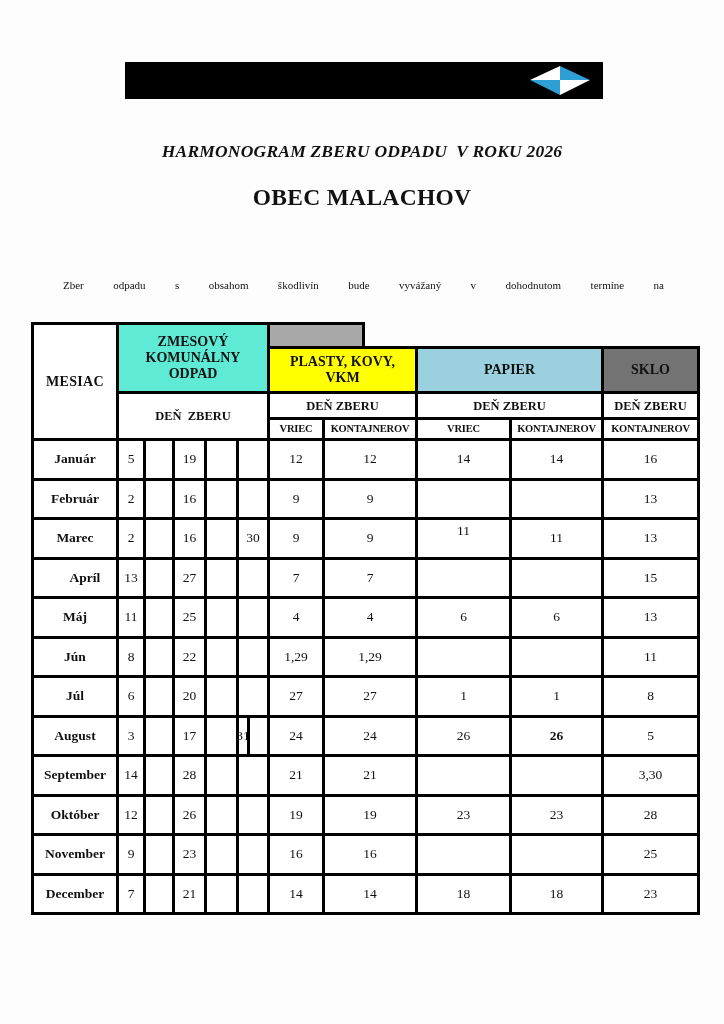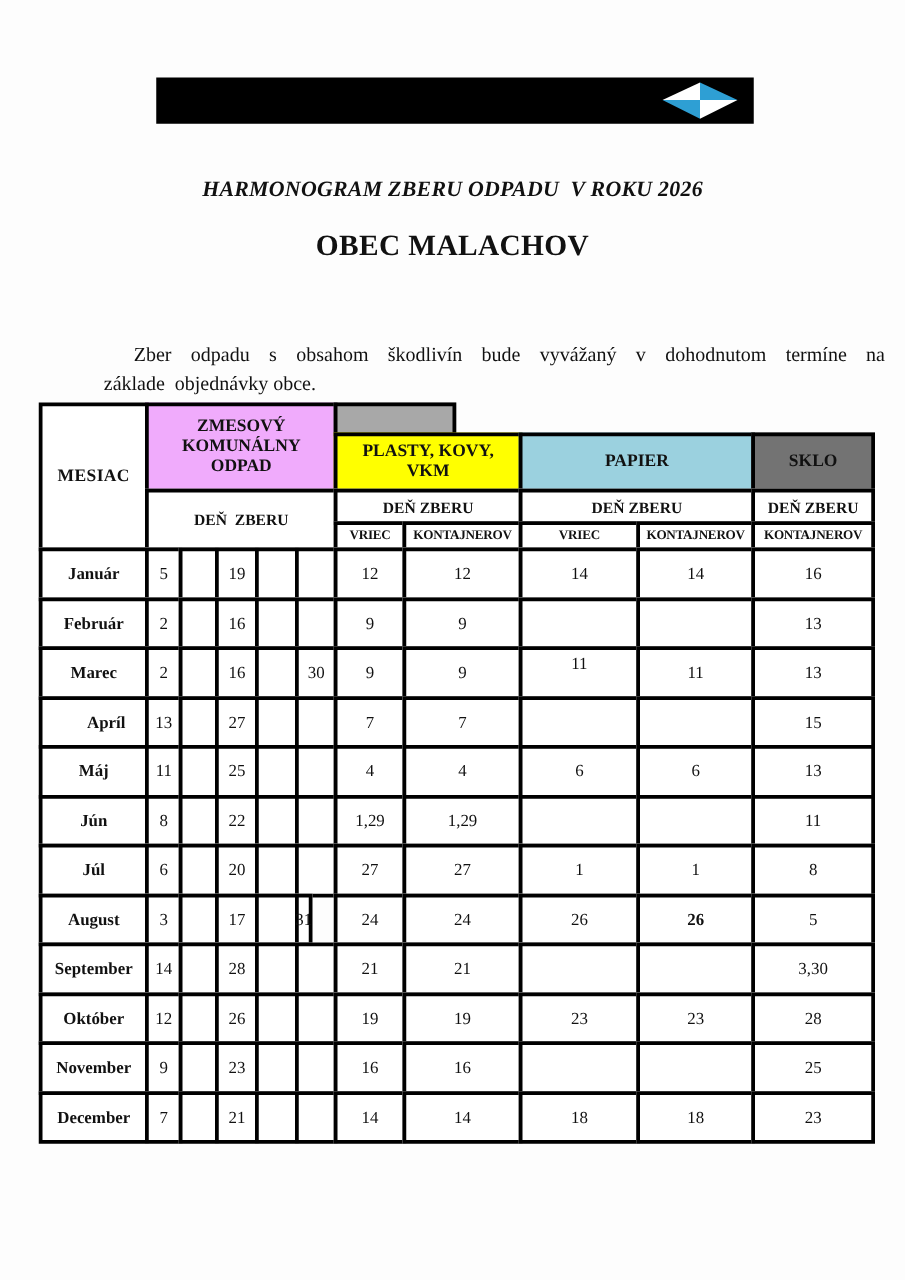--- a/index.html
+++ b/index.html
@@ -9,21 +9,21 @@
   .logo-bar{position:absolute;left:125px;top:62px;width:478px;height:37px;background:#000;}
   .logo-text{position:absolute;left:7px;top:1px;font-family:"Liberation Sans",sans-serif;
              font-weight:bold;font-size:31px;letter-spacing:1px;color:#2e2826;}
   .logo-flag{position:absolute;left:404px;top:3px;}
   
   .title{position:absolute;left:0;top:141px;width:100%;text-align:center;font-weight:bold;
          font-size:17.5px;white-space:pre-wrap;letter-spacing:.2px;font-style:italic;}
   .subtitle{position:absolute;left:0;top:184px;width:100%;text-align:center;font-weight:bold;
             font-size:23.5px;letter-spacing:.3px;}
   
-  .note{position:absolute;left:39px;top:274px;width:625px;font-size:16px;line-height:22.5px;margin-left:44px;}
+  .note{position:absolute;left:39px;top:274px;width:625px;font-size:11px;line-height:22.5px;}
   .note-l1{display:block;text-align:justify;text-align-last:justify;text-indent:24px;}
   .note-l2{display:block;white-space:pre-wrap;}
   
   .c{position:absolute;box-sizing:border-box;border:3px solid #000;background:#fff;
      display:flex;align-items:center;justify-content:center;text-align:center;
      font-size:13.5px;line-height:16px;}
   .hd{font-weight:bold;}
   .pre{white-space:pre-line;}
   .prew{white-space:pre-wrap;}
   .grp{font-size:14px;}
@@ -47,26 +47,25 @@
       <polygon points="1,15 31,15 31,30" fill="#2e9fd4"></polygon>
       <polygon points="31,15 61,15 31,30" fill="#ffffff"></polygon>
     </svg>
   </div>
 
   <div class="title">HARMONOGRAM ZBERU ODPADU  V ROKU 2026</div>
   <div class="subtitle">OBEC MALACHOV</div>
 
   <div class="note">
     <span class="note-l1">Zber odpadu s obsahom škodlivín bude vyvážaný v dohodnutom termíne na</span>
-    <span class="note-l2">základe  objednávky obce.</span>
   </div>
 
   <div class="c hd mesiac" style="left:31px;top:322px;width:88px;height:119px">MESIAC</div>
 
-  <div class="c hd grp pre" style="left:116px;top:322px;width:154px;height:72px;background:#f0abfc">ZMESOVÝ
+  <div class="c hd grp pre" style="left:116px;top:322px;width:154px;height:72px;background:#5eead4">ZMESOVÝ
 KOMUNÁLNY
 ODPAD</div>
 
   <div class="c" style="left:267px;top:322px;width:98px;height:27px;background:#a8a8a8"></div>
 
   <div class="c hd grp pre" style="left:267px;top:346px;width:151px;height:48px;background:#ffff00">PLASTY, KOVY,
 VKM</div>
 
   <div class="c hd grp" style="left:415px;top:346px;width:189px;height:48px;background:#9bd1df">PAPIER</div>
 

